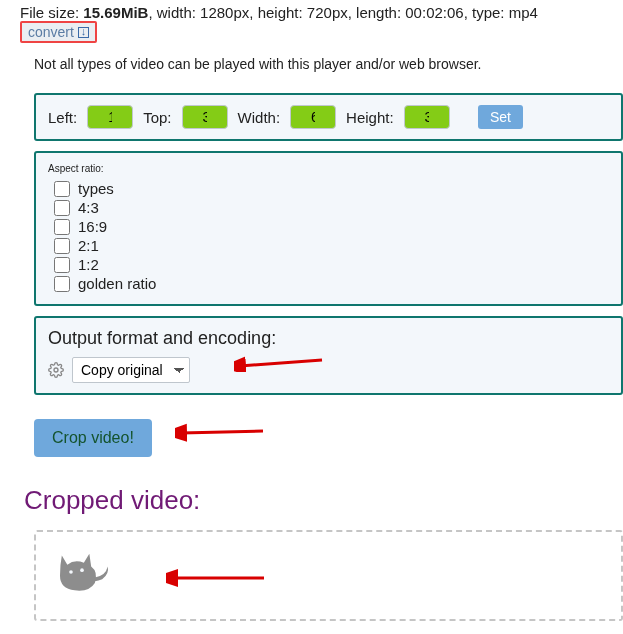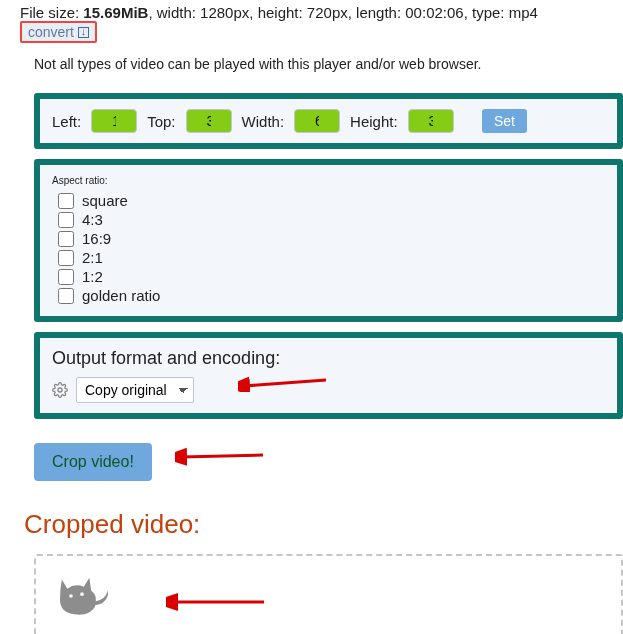--- a/index.html
+++ b/index.html
@@ -44,21 +44,21 @@
     font-size: 11px;
     color: #3a6aa8;
   }
   .note {
     font-size: 14px;
     color: #222;
     margin: 0 0 21px 14px;
   }
   .panel {
     margin-left: 14px;
-    border: 6px solid #0f766e;
+    border: 2px solid #0f766e;
     background: #f3f7fb;
     border-radius: 3px;
     padding: 10px 12px;
     margin-bottom: 10px;
   }
   .crop-row {
     display: flex;
     align-items: center;
     gap: 10px;
     flex-wrap: wrap;
@@ -123,21 +123,21 @@
     color: #14532d;
     border: none;
     border-radius: 4px;
     padding: 10px 18px;
     font-size: 16px;
     margin: 14px 0 6px 14px;
     cursor: pointer;
   }
   .section-h {
     font-size: 26px;
-    color: #c2410c;
+    color: #701a75;
     font-weight: 400;
     margin: 22px 0 14px 4px;
   }
   .result-box {
     margin-left: 14px;
     border: 2px dashed #c5c5c5;
     border-radius: 3px;
     padding: 18px 16px 22px 16px;
     min-height: 80px;
     position: relative;
@@ -181,21 +181,21 @@
       &nbsp;&nbsp;
       <button class="set-btn">Set</button>
     </div>
   </div>
 
   <div class="panel">
     <div class="aspect-title">Aspect ratio:</div>
     <div class="aspect-list" id="aspect-list">
         <label class="aspect-item">
           <input type="checkbox" style="">
-          <span>square</span>
+          <span>types</span>
         </label>
         <label class="aspect-item">
           <input type="checkbox" style="">
           <span>4:3</span>
         </label>
         <label class="aspect-item">
           <input type="checkbox" style="">
           <span>16:9</span>
         </label>
         <label class="aspect-item">

